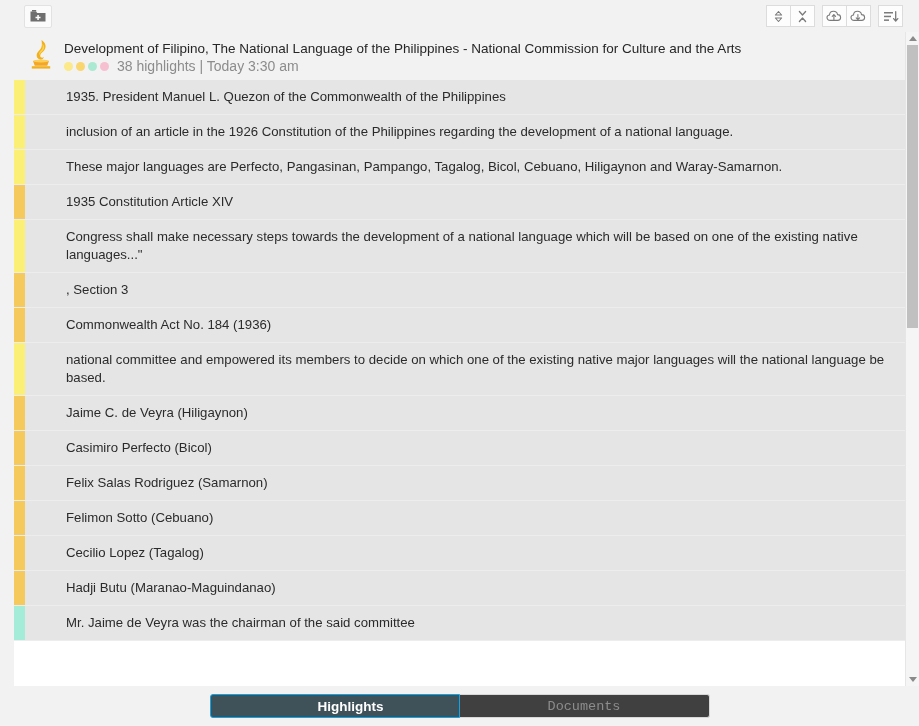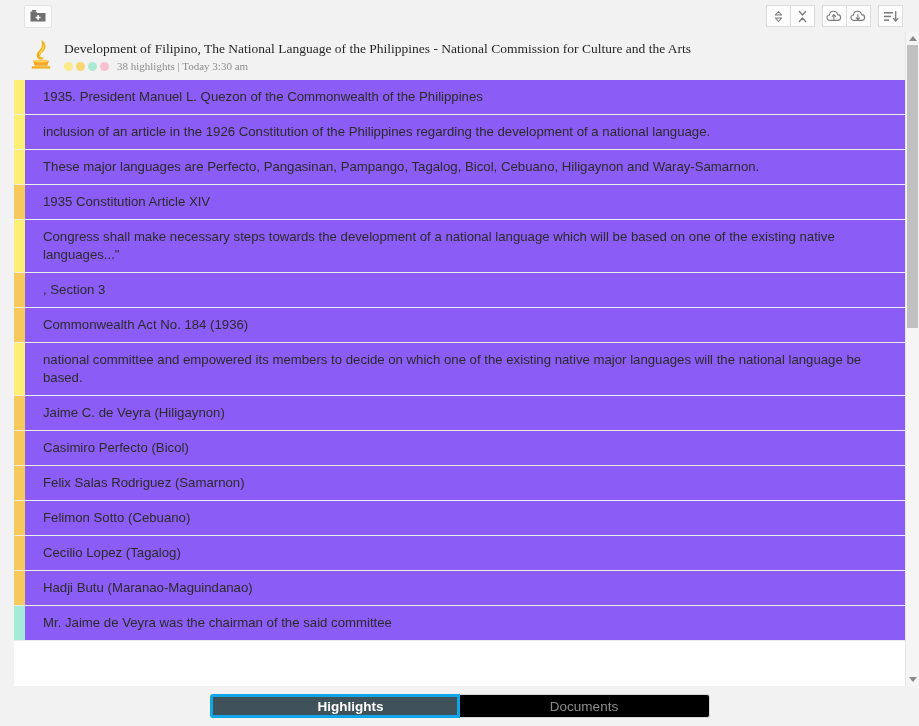--- a/index.html
+++ b/index.html
@@ -81,41 +81,41 @@
     align-items: flex-start;
     box-sizing: border-box;
     padding: 6px 0 0 26px;
   }
   #favicon {
     width: 30px; height: 34px;
     flex: 0 0 30px;
     margin-right: 8px;
     position: relative;
   }
-  #doc-meta { padding-top: 3px; font-family: Liberation Serif, serif; }
+  #doc-meta { padding-top: 3px; }
   #doc-title {
     font-size: 13.5px;
     color: #262626;
     line-height: 16px;
     white-space: nowrap;
     cursor: pointer;
   }
   #doc-sub {
     display: flex;
     align-items: center;
     margin-top: 4px;
   }
   .dot {
     width: 9px; height: 9px;
     border-radius: 50%;
     margin-right: 3px;
     display: inline-block;
   }
   #doc-subtext {
-    font-size: 11px;
+    font-size: 14px;
     color: #8c8c8c;
     margin-left: 5px;
     line-height: 11px;
     white-space: nowrap;
   }
 
   
   #list-wrap {
     position: absolute;
     top: 80px;
@@ -133,24 +133,25 @@
     height: 606px;
     background: #f2f2f2;
   }
   #rows {
     position: absolute;
     top: 0; left: 14px;
     width: 891px;
   }
   .row {
     display: flex;
-    background: #8b5cf6;
+    background: #e5e5e5;
     border-bottom: 1px solid #ededed;
     box-sizing: border-box;
     cursor: pointer;
+    gap: 23px;
   }
   .row-bar {
     flex: 0 0 11px;
     width: 11px;
   }
   .row-text {
     flex: 1 1 auto;
     font-size: 13.2px;
     color: #2b2b2b;
     line-height: 18px;
@@ -212,31 +213,32 @@
     display: flex;
     align-items: center;
     justify-content: center;
     font-size: 13.5px;
     box-sizing: border-box;
     cursor: pointer;
   }
   .tab.active {
     background: #3f5159;
     color: #ffffff;
-    border: 3px solid #0ea5e9;
+    border: 1px solid #0ea5e9;
     border-radius: 3px 0 0 3px;
     font-weight: bold;
     padding-left: 32px;
   }
   .tab.inactive {
-    background: #000000;
+    background: #404040;
     color: #8c8c8c;
     border: 1px solid #d8d8d8;
     border-left: none;
     border-radius: 0 3px 3px 0;
+    font-family: Liberation Mono, monospace;
   }
 </style>
 </head>
 <body>
 
 <div id="app">
 
   <div id="toolbar">
     <div class="tb-left">
       <div class="tb-folder">

